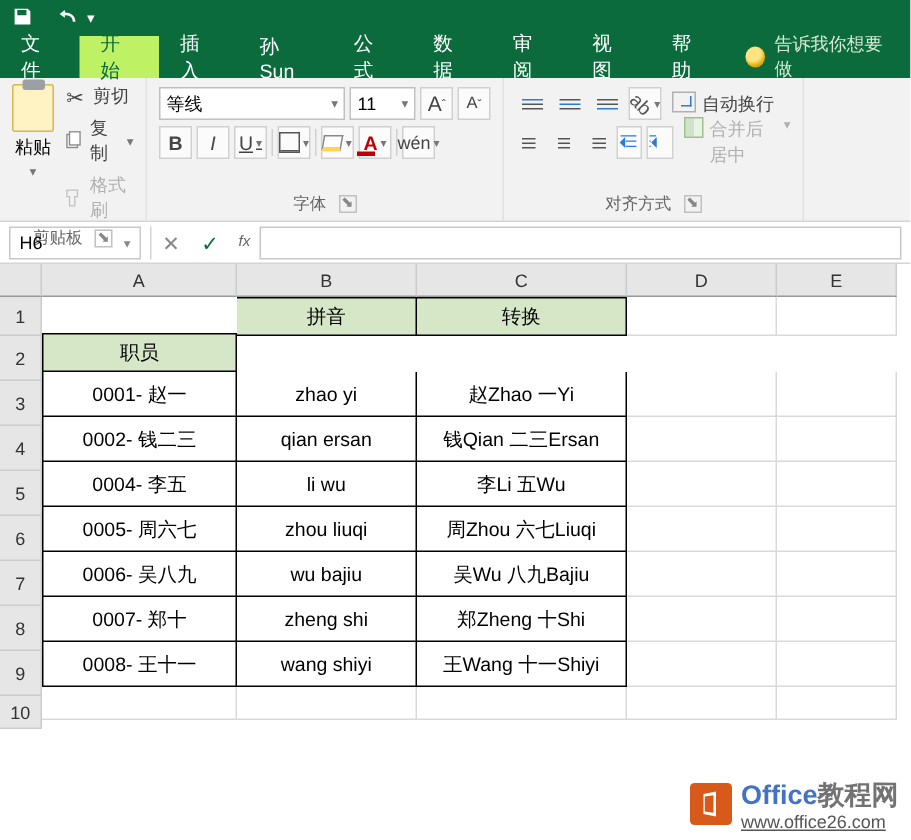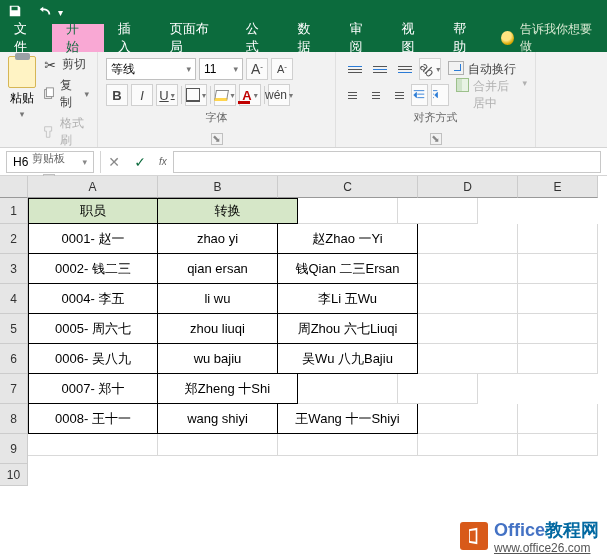--- a/index.html
+++ b/index.html
@@ -6,44 +6,44 @@
     body { width: 607px; height: 560px; overflow: hidden; background: #fff; position: relative; }
 
     
     .titlebar { height: 24px; background: #0c6b3d; display: flex; align-items: center; padding: 0 6px; gap: 12px; }
     .titlebar .tb-icon { color: #fff; font-size: 14px; width: 18px; text-align: center; }
     .titlebar .qat-dd { color: #fff; font-size: 10px; margin-left: -8px; }
 
     
     .ribbon-tabs { height: 28px; background: #0c6b3d; display: flex; align-items: stretch; color: #fff; font-size: 13px; }
     .ribbon-tab { padding: 0 14px; display: flex; align-items: center; cursor: pointer; }
-    .ribbon-tab.active { background: #f9a8d4; color: #0c6b3d; }
+    .ribbon-tab.active { background: #bef264; color: #0c6b3d; }
     .tell-me { margin-left: auto; display: flex; align-items: center; gap: 6px; padding: 0 10px; color: #d9ead3; font-size: 12px; }
     .tell-me .bulb { width: 14px; height: 14px; border-radius: 50%; background: radial-gradient(circle at 40% 35%, #ffe481 40%, #d8a500 70%); }
 
     
     .ribbon { background: #f2f2f2; border-bottom: 1px solid #d4d4d4; display: flex; height: 96px; }
     .group { border-right: 1px solid #e0e0e0; padding: 4px 8px 0; display: flex; flex-direction: column; justify-content: space-between; }
-    .group-label { text-align: center; font-size: 11px; color: #666; padding: 2px 0 4px; display: flex; justify-content: space-between; align-items: center; gap: 8px; flex-direction: column; }
+    .group-label { text-align: center; font-size: 11px; color: #666; padding: 2px 0 4px; display: flex; justify-content: center; align-items: center; gap: 8px; }
     .launcher { font-size: 10px; color: #888; border: 1px solid #c0c0c0; width: 12px; height: 12px; line-height: 10px; text-align: center; }
 
     .clipboard { width: 98px; }
     .clipboard-top { display: flex; gap: 6px; }
     .paste-big { display: flex; flex-direction: column; align-items: center; gap: 2px; font-size: 12px; cursor: pointer; }
     .paste-big .paste-icon { width: 28px; height: 32px; background: #fff3c4; border: 1px solid #d6b656; border-radius: 2px; position: relative; }
     .paste-big .paste-icon::before { content:""; position:absolute; top:-4px; left:6px; width:15px; height:7px; background:#9aa0a6; border-radius:2px; }
     .clip-small { display:flex; flex-direction:column; gap:4px; font-size:12px; color:#444; }
     .clip-item { display:flex; align-items:center; gap:4px; cursor:pointer; }
     .clip-item.disabled { color:#b0b0b0; }
     .scissors, .copy-icn, .brush { width:16px; height:14px; display:inline-flex; align-items:center; justify-content:center; font-size:14px; }
 
     .font-group { width: 238px; }
     .font-row { display:flex; align-items:center; gap:3px; height:26px; }
     .combo { background:#fff; border:1px solid #c0c0c0; height:22px; display:flex; align-items:center; justify-content:space-between; padding:0 4px; font-size:12px; cursor:pointer; }
-    .combo.font { width:90px; }
+    .combo.font { width:125px; }
     .combo.size { width:44px; }
     .mini-btn { width:22px; height:22px; border:1px solid #d0d0d0; background:#fbfbfb; display:inline-flex; align-items:center; justify-content:center; font-size:13px; color:#444; cursor:pointer; }
     .mini-btn .dd { font-size:8px; margin-left:2px; color:#777; }
     .bold { font-weight:bold; }
     .italic { font-style:italic; }
     .underline { text-decoration: underline; }
     .redA { color:#c00000; font-weight:bold; }
     .wen { font-size:12px; }
     .border-ic { width:14px; height:14px; border:1px solid #555; display:inline-block; position:relative;}
     .border-ic::before{content:"";position:absolute;inset:0;border-bottom:1px solid #555;}
@@ -85,21 +85,21 @@
     .colheads { display:flex; height:22px; }
     .colhead { background:#e6e6e6; border-right:1px solid #ccc; border-bottom:1px solid #999; font-size:12px; color:#333; display:flex; align-items:center; justify-content:center; cursor:pointer;}
     .wA{width:130px;} .wB{width:120px;} .wC{width:140px;} .wD{width:100px;} .wE{width:80px;}
     .gridrow { display:flex; }
     .cell { height:30px; border-right:1px solid #d9d9d9; border-bottom:1px solid #d9d9d9; font-size:13px; display:flex; align-items:center; justify-content:center; }
     .cell.wD, .cell.wE { justify-content:flex-start; padding-left:4px; border-right:1px solid #d9d9d9; border-bottom:1px solid #d9d9d9;}
     .gridrow.hdr .cell{ height:26px; }
     .gridrow.r10 .cell{ height:22px; }
     .tbl .cell.wA, .tbl .cell.wB, .tbl .cell.wC { border-right:1px solid #000; border-bottom:1px solid #000; }
     .gridrow.hdr .cell.wA, .gridrow.hdr .cell.wB, .gridrow.hdr .cell.wC { background:#d6e7c8; border-top:1px solid #000; border-right:1px solid #000; border-bottom:1px solid #000; font-weight:normal; }
-    .gridrow.hdr .cell.wA { border-left:1px solid #000; }
+    .gridrow.hdr .cell.wA { border-left:1px solid #000;margin-top:24px; }
     .tbl .cell.wA { border-left:1px solid #000; }
 
     
     .watermark { position:absolute; right:8px; bottom:6px; display:flex; align-items:center; gap:6px; font-size:18px; font-family: Arial, sans-serif; }
     .wm-logo { width:28px; height:28px; background:#d85a1a; display:flex; align-items:center; justify-content:center; border-radius:3px;}
     .wm-logo svg{width:20px;height:20px;}
     .wm-main{ color:#d85a1a; font-weight:bold;}
     .wm-main span{ color:#4472c4; font-weight:bold;}
     .wm-sub{ font-size:12px; color:#555; display:block; line-height:1;text-decoration:underline;}
   </style>
@@ -117,21 +117,21 @@
         <path fill="#fff" d="M6 3L2 6l4 3V7c3 0 6 1 6 5h2c0-5-4-7-8-7V3z"></path>
       </svg>
   </span>
   <span class="qat-dd">▾</span>
 </div>
 
 <div class="ribbon-tabs">
   <div class="ribbon-tab">文件</div>
   <div class="ribbon-tab active">开始</div>
   <div class="ribbon-tab">插入</div>
-  <div class="ribbon-tab">页面布局</div>
+  <div class="ribbon-tab">孙Sun</div>
   <div class="ribbon-tab">公式</div>
   <div class="ribbon-tab">数据</div>
   <div class="ribbon-tab">审阅</div>
   <div class="ribbon-tab">视图</div>
   <div class="ribbon-tab">帮助</div>
   <div class="tell-me">
     <span class="bulb"></span>
     <span>告诉我你想要做</span>
   </div>
 </div>
@@ -327,20 +327,21 @@
   <div class="cols">
     <div class="colheads">
       <div class="colhead wA">A</div>
       <div class="colhead wB">B</div>
       <div class="colhead wC">C</div>
       <div class="colhead wD">D</div>
       <div class="colhead wE">E</div>
     </div>
     <div class="gridrow hdr">
       <div class="cell wA">职员</div>
+      <div class="cell wB">拼音</div>
       <div class="cell wC">转换</div>
       <div class="cell wD"></div>
       <div class="cell wE"></div>
     </div>
     <div class="gridrow tbl">
         <div class="cell wA">0001- 赵一</div>
         <div class="cell wB">zhao yi</div>
         <div class="cell wC">赵Zhao 一Yi</div>
         <div class="cell wD"></div>
         <div class="cell wE"></div>
@@ -368,20 +369,21 @@
       </div>
     <div class="gridrow tbl">
         <div class="cell wA">0006- 吴八九</div>
         <div class="cell wB">wu bajiu</div>
         <div class="cell wC">吴Wu 八九Bajiu</div>
         <div class="cell wD"></div>
         <div class="cell wE"></div>
       </div>
     <div class="gridrow tbl">
         <div class="cell wA">0007- 郑十</div>
+        <div class="cell wB">zheng shi</div>
         <div class="cell wC">郑Zheng 十Shi</div>
         <div class="cell wD"></div>
         <div class="cell wE"></div>
       </div>
     <div class="gridrow tbl">
         <div class="cell wA">0008- 王十一</div>
         <div class="cell wB">wang shiyi</div>
         <div class="cell wC">王Wang 十一Shiyi</div>
         <div class="cell wD"></div>
         <div class="cell wE"></div>
@@ -396,16 +398,16 @@
   </div>
 </div>
 
 <div class="watermark">
   <div class="wm-logo">
     <svg viewBox="0 0 24 24">
         <path fill="#fff" d="M6 4l10-2v20l-10-2V4zm1 2v12l7 1V5l-7 1z"></path>
       </svg>
   </div>
   <div>
-    <span class="wm-main"><span>Office</span><span style="color:#0369a1;">教程网</span></span>
+    <span class="wm-main"><span>Office</span><span style="color:#737373;">教程网</span></span>
     <span class="wm-sub">www.office26.com</span>
   </div>
 </div>
 
 </body></html>

